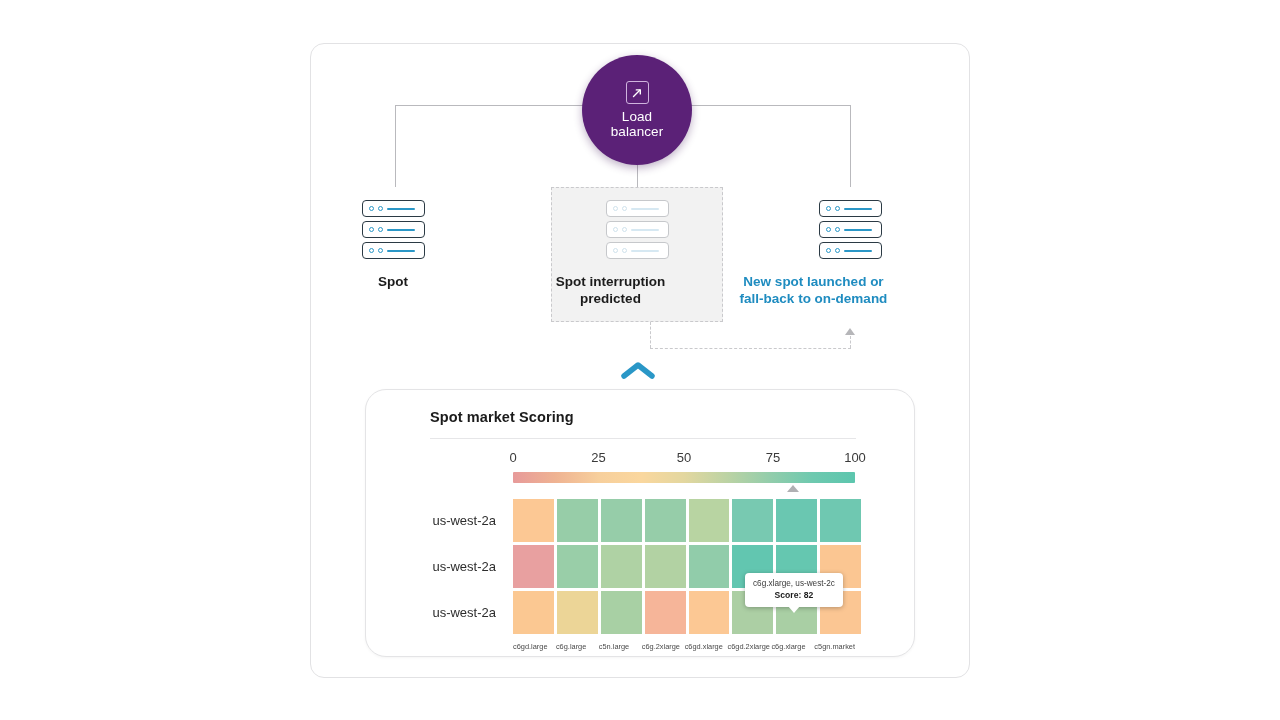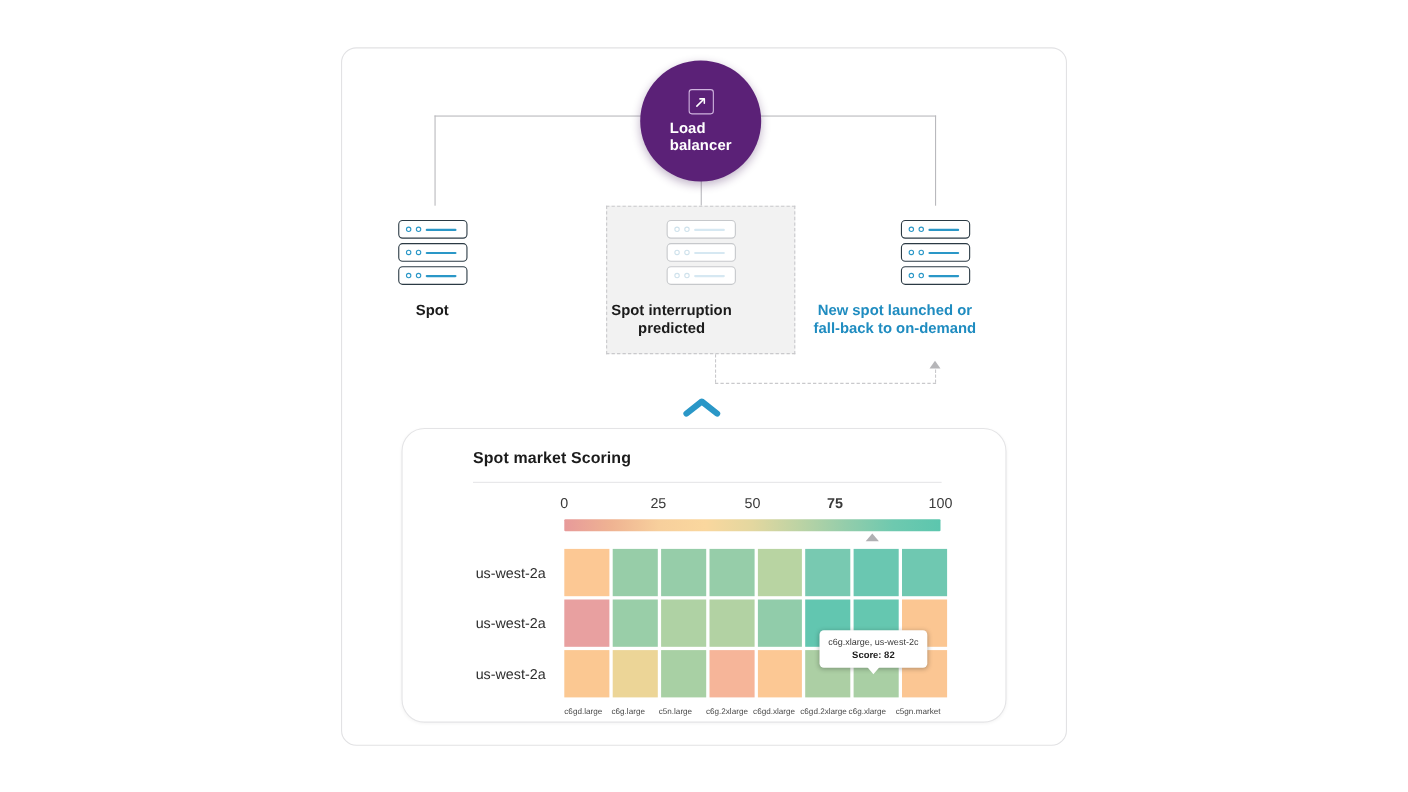--- a/index.html
+++ b/index.html
@@ -62,22 +62,23 @@
     height: 21px;
     border: 1.6px solid #cfb4de;
     border-radius: 3px;
     display: flex;
     align-items: center;
     justify-content: center;
     margin-bottom: 5px;
   }
   .lb-label {
     font-size: 13.5px;
-    font-weight: bold;
+    font-weight: normal;
     line-height: 15px;
+    text-align: center;
     letter-spacing: 0.1px;
   }
 
   
   .node {
     position: absolute;
     display: flex;
     flex-direction: column;
     align-items: center;
   }
@@ -419,21 +420,21 @@
 
   <div class="score-card">
 
     <div class="score-title">Spot market Scoring</div>
     <div class="title-rule"></div>
 
     <div class="legend-ticks" id="legend-ticks">
         <span style="left: 0px;">0</span>
         <span style="left: 85.5px;">25</span>
         <span style="left: 171px;">50</span>
-        <span style="left: 246px; font-weight: bold;">75</span>
+        <span style="left: 260px;">75</span>
         <span style="left: 342px;">100</span>
       </div>
     <div class="legend-bar" id="legend-bar" style="background: linear-gradient(to right, rgb(231, 154, 154), rgb(239, 179, 146), rgb(247, 207, 156), rgb(250, 215, 158), rgb(227, 215, 159), rgb(188, 211, 164), rgb(147, 205, 171), rgb(110, 201, 175), rgb(92, 198, 174));"></div>
     <div class="legend-marker" id="legend-marker" style="left: 427.44px;"></div>
 
     <div class="heat" id="heat">
         <div class="heat-row">
           <div class="row-label">us-west-2a</div>
           <div class="cell" title="c6gd.large — 37" style="background: rgb(252, 200, 148);"></div>
           <div class="cell" title="c6g.large — 66" style="background: rgb(151, 205, 168);"></div>

